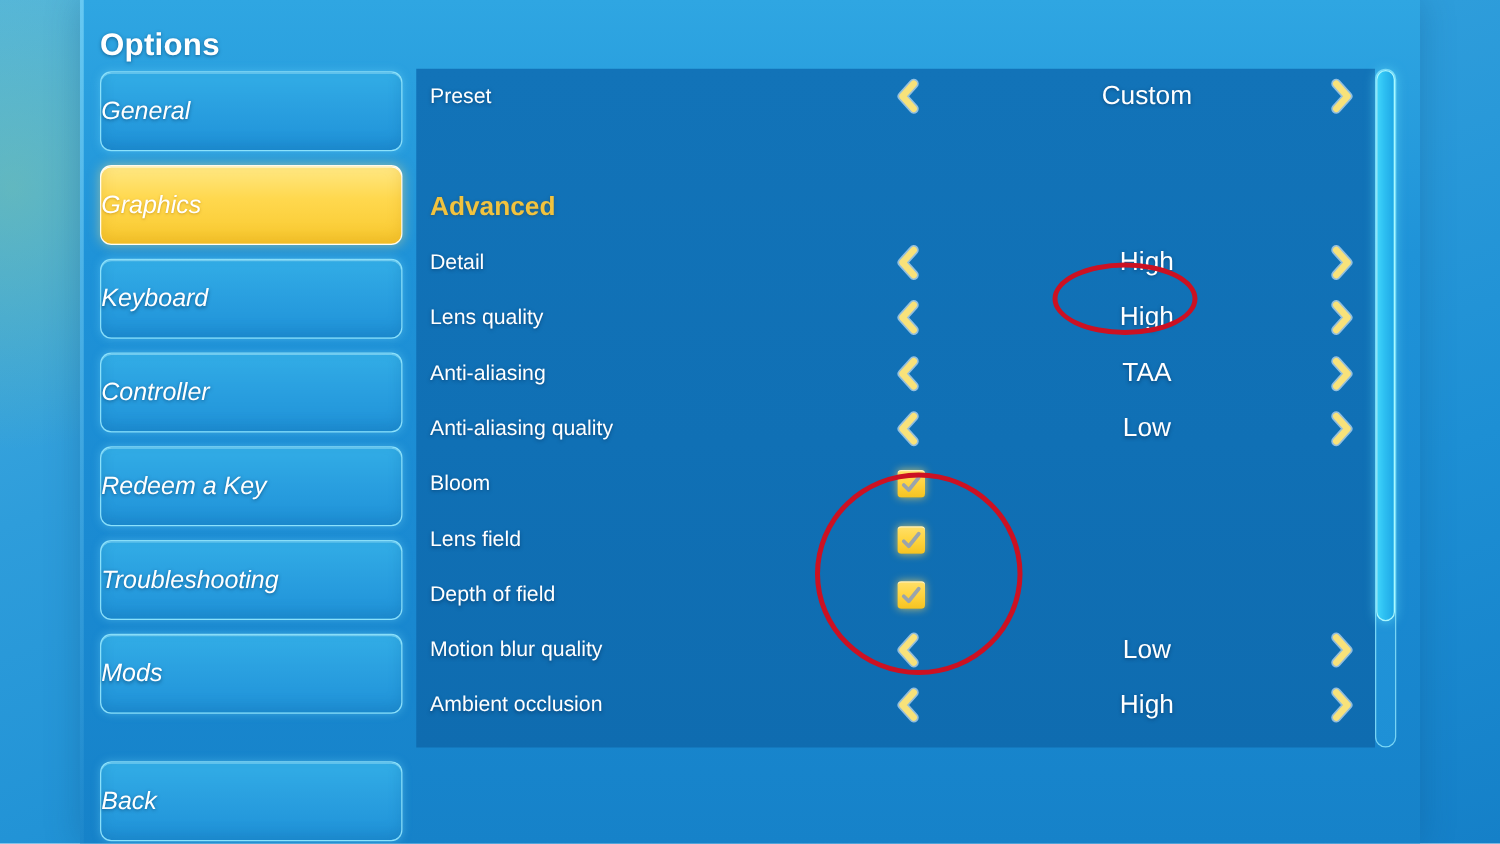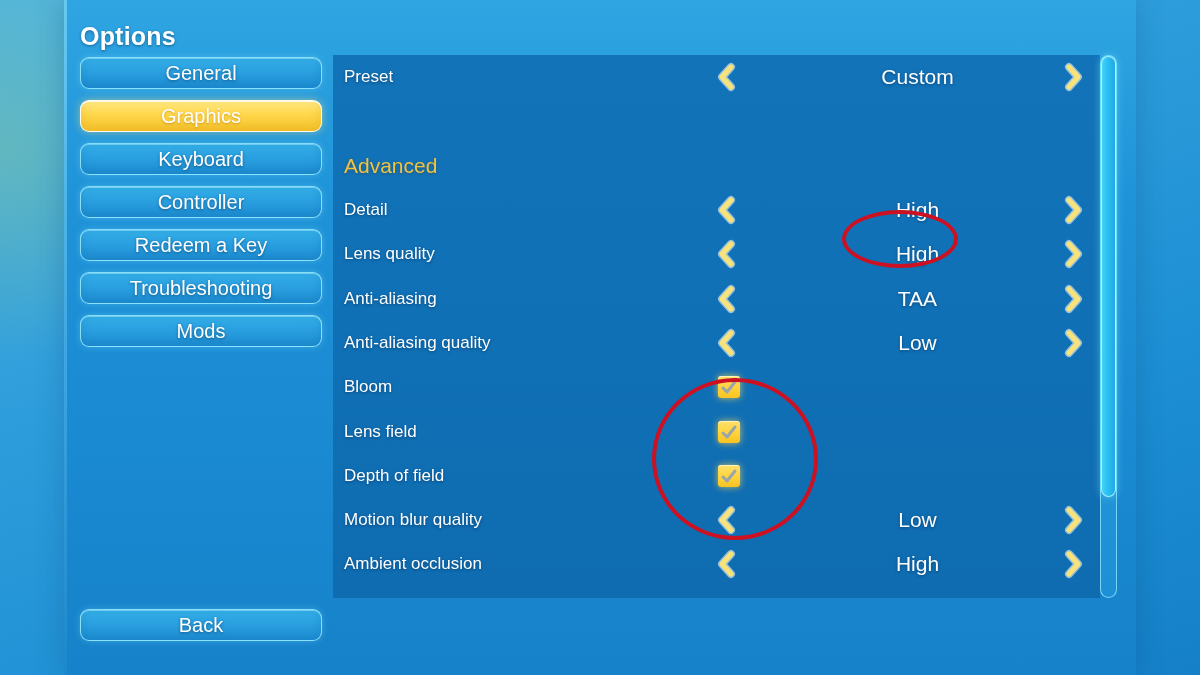--- a/index.html
+++ b/index.html
@@ -54,36 +54,36 @@
 
   
   #sidebar {
     position: absolute;
     left: 16px;
     top: 57px;
     width: 242px;
   }
   .side-btn {
     position: relative;
-    height: 32px;
+    height: 64px;
     margin-bottom: 11px;
     border-radius: 9px;
     display: flex;
     align-items: center;
-    justify-content: center;
     box-sizing: border-box;
     font-size: 20px;
     color: #ffffff;
     text-shadow: 0 1px 3px rgba(0,50,90,0.6);
     background: linear-gradient(180deg, #32ade6 0%, #2aa0e0 45%, #1f92d8 100%);
     border: 1.6px solid rgba(155,235,255,0.85);
     box-shadow:
       inset 0 1px 0 rgba(190,245,255,0.45),
       inset 0 -5px 10px rgba(10,90,150,0.22),
       0 0 7px rgba(120,220,255,0.35);
+    font-style: italic;
   }
   .side-btn.active {
     background: linear-gradient(180deg, #ffe884 0%, #ffd84e 42%, #f9c92e 100%);
     border: 1.6px solid rgba(255,255,255,0.9);
     box-shadow:
       inset 0 1px 0 rgba(255,255,255,0.85),
       inset 0 -5px 11px rgba(205,140,10,0.25),
       0 0 9px rgba(255,225,120,0.5);
     text-shadow: 0 1px 2px rgba(170,110,0,0.5);
   }
@@ -120,21 +120,21 @@
   .row-label {
     position: absolute;
     left: 11px;
     font-size: 17px;
     color: #ffffff;
     text-shadow: 0 1px 3px rgba(0,40,80,0.55);
     white-space: nowrap;
   }
   .row.section .row-label {
     color: #f2c33e;
-    font-weight: normal;
+    font-weight: bold;
     font-size: 21px;
     text-shadow: 0 1px 3px rgba(80,50,0,0.35);
   }
   .chev {
     position: absolute;
     width: 26px;
     height: 30px;
     display: block;
   }
   .chev.left  { left: 381px; }

